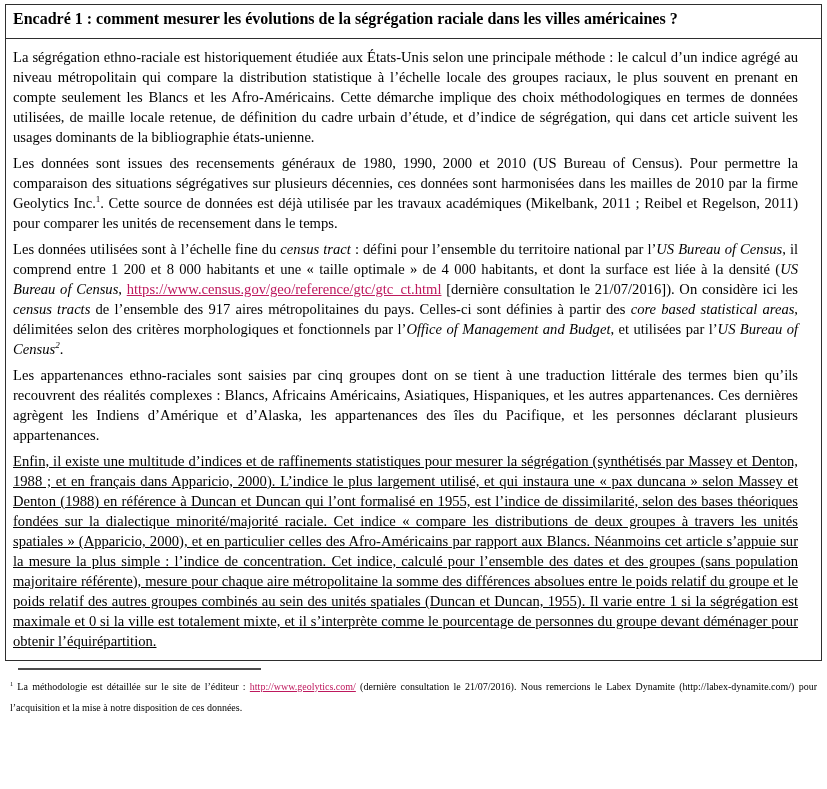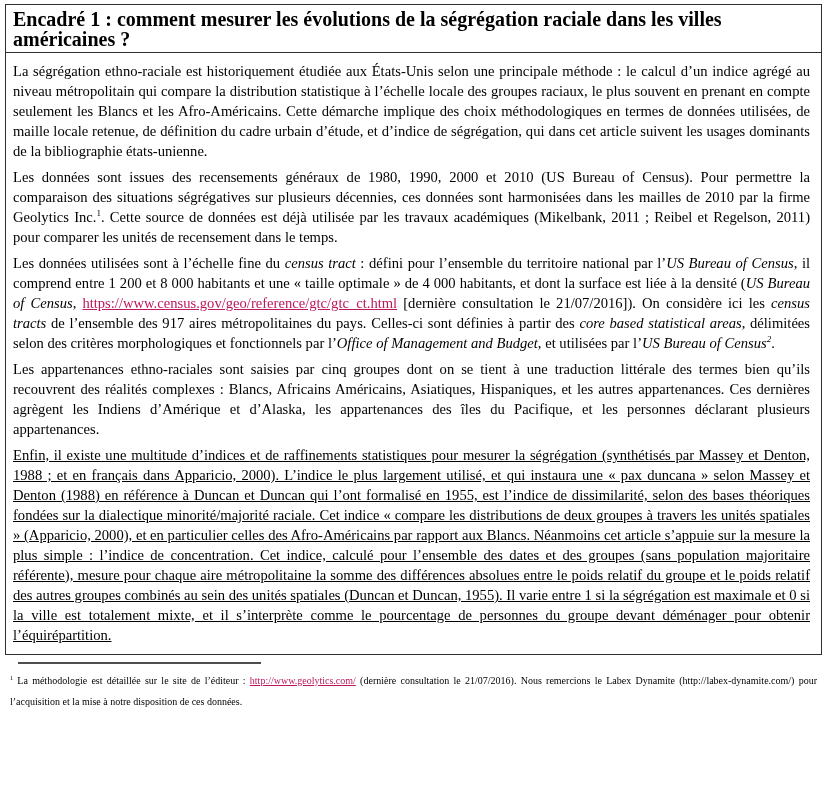--- a/index.html
+++ b/index.html
@@ -15,32 +15,32 @@
   .page {
     padding: 4px 5px 0 5px;
     width: 827px;
   }
   .encadre {
     border: 1.5px solid #2e2e2e;
     width: 817px;
   }
   .encadre-title {
     font-weight: bold;
-    font-size: 20px;
+    font-size: 16px;
     line-height: 20px;
-    padding: 4px 7px 3px 7px;
+    padding: 4px 7px 9px 7px;
     border-bottom: 1.5px solid #2e2e2e;
   }
   .encadre-body {
     padding: 8px 7px 9px 7px;
     font-size: 14.6px;
     line-height: 20px;
   }
   .encadre-body p {
-    margin: 0 4px 6px 0;
+    margin: 0 16px 6px 0;
     text-align: justify;
   }
   .encadre-body p:last-child { margin-bottom: 0; text-decoration: underline; }
   sup {
     font-size: 0.62em;
     vertical-align: super;
     line-height: 0;
   }
   a.seg-link {
     color: #be185d;

